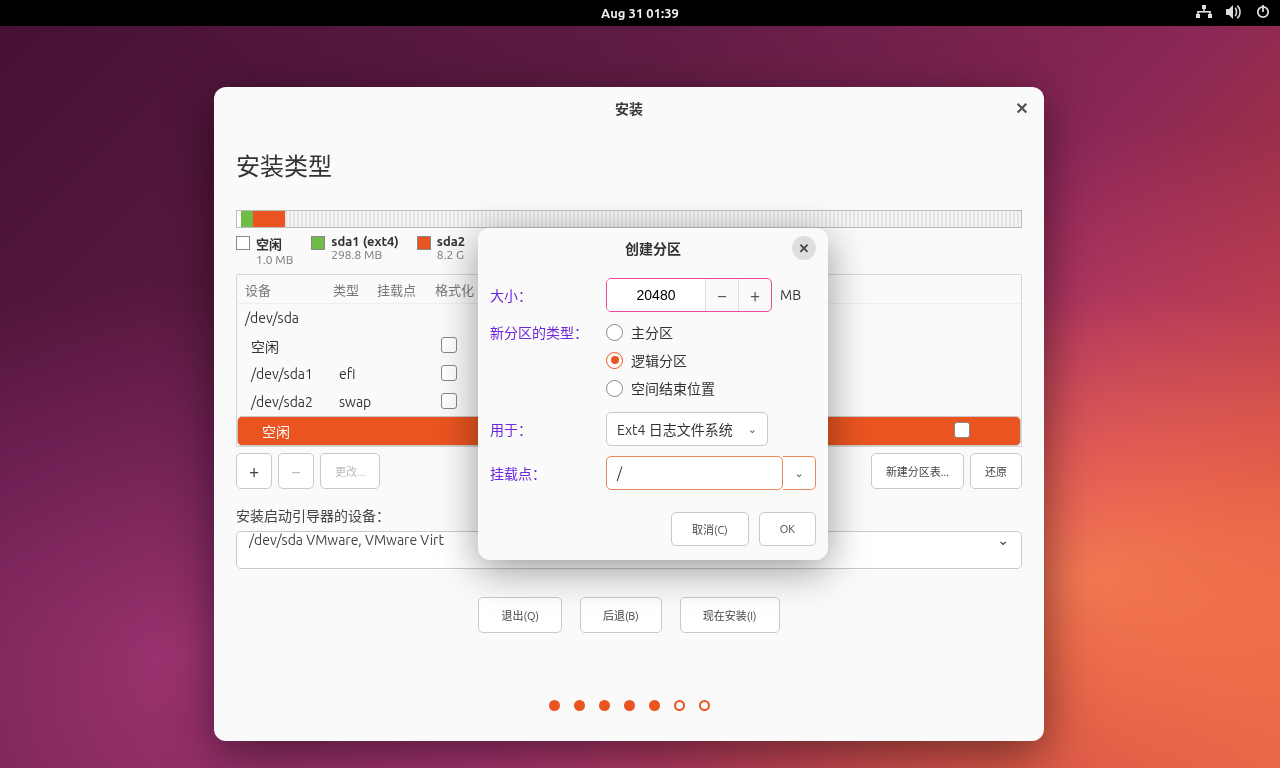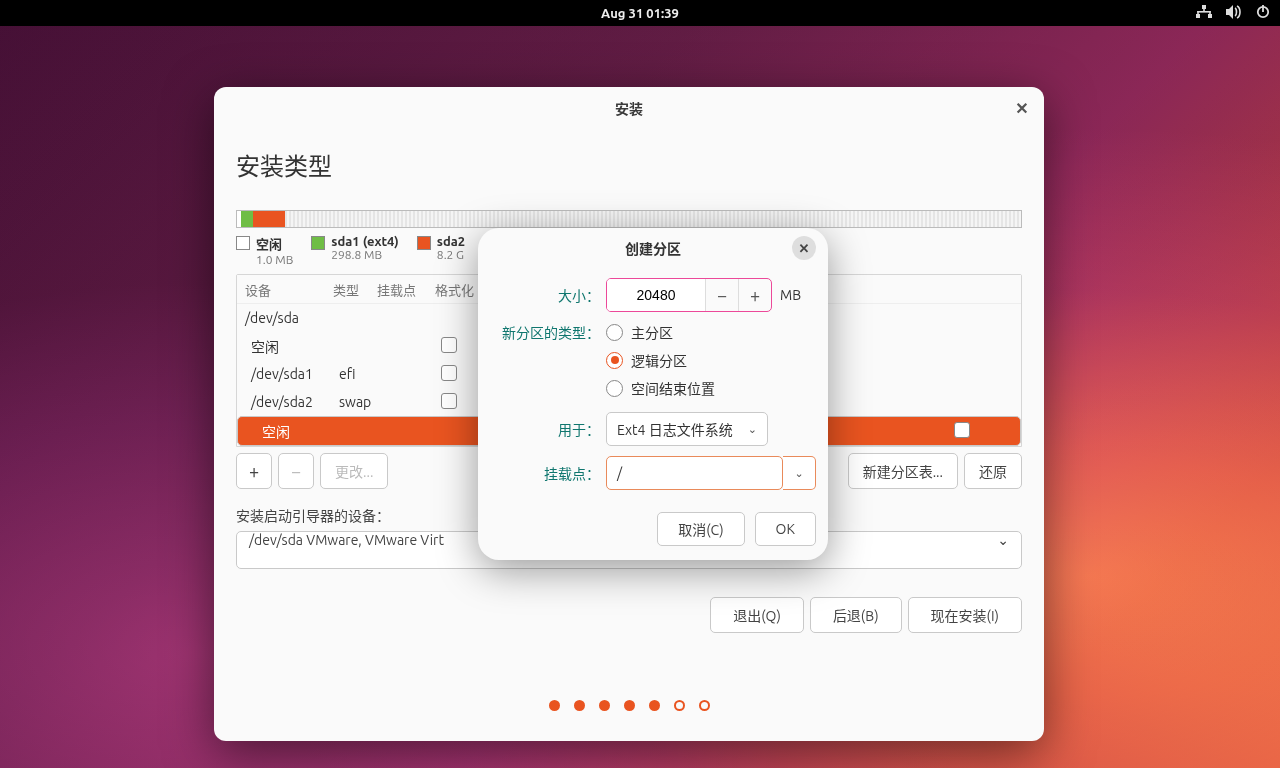--- a/index.html
+++ b/index.html
@@ -30,37 +30,37 @@
 .ptable .hdr{display:flex;background:#fafafa;color:#777;font-size:13px;height:28px;align-items:center;border-bottom:1px solid #eee}
 .ptable .row{display:flex;height:28px;align-items:center;font-size:14px}
 .ptable .row.sel{background:#e95420;color:#fff}
 .col-dev{width:88px;padding-left:8px}
 .col-type{width:44px}
 .col-mnt{width:56px}
 .col-fmt{width:56px;padding-left:2px}
 .cbox{width:14px;height:14px;border:1px solid #888;border-radius:3px;background:#fff;display:inline-block}
 .row.sel .cbox{background:#fff}
 .toolbar{display:flex;gap:6px;margin-top:6px}
-.btn{height:34px;padding:0 14px;background:#fff;border:1px solid #c9c9c9;border-radius:5px;display:flex;align-items:center;justify-content:center;color:#444;font-size:14px;cursor:pointer}
+.btn{height:34px;padding:0 14px;background:#fff;border:1px solid #c9c9c9;border-radius:5px;display:flex;align-items:center;justify-content:center;color:#444;font-size:11px;cursor:pointer}
 .btn.disabled{color:#bbb}
 .btn.sq{width:34px;padding:0;font-size:18px}
 .toolbar .spacer{flex:1}
 .boot-label{margin-top:16px;font-size:14px;color:#444}
 .boot-select{margin-top:6px;height:36px;border:1px solid #c9c9c9;border-radius:5px;background:#fff;display:flex;align-items:flex-start;padding:0 12px;justify-content:space-between;color:#444}
-.footer{display:flex;justify-content:flex-end;gap:6px;margin-top:28px}
+.footer{display:flex;justify-content:center;gap:18px;margin-top:28px}
 .footer .btn{padding:0 22px}
 .dots{position:absolute;left:0;right:0;bottom:30px;display:flex;justify-content:center;gap:14px}
 .dot{width:11px;height:11px;border-radius:50%;background:#e95420}
 .dot.hollow{background:transparent;box-shadow:0 0 0 2px #e95420 inset}
 
-.modal{position:absolute;left:478px;top:228px;width:326px;background:#fafafa;border-radius:21px;box-shadow:0 10px 40px rgba(0,0,0,.4);padding:0 12px 14px 12px}
+.modal{position:absolute;left:478px;top:228px;width:326px;background:#fafafa;border-radius:12px;box-shadow:0 10px 40px rgba(0,0,0,.4);padding:0 12px 14px 12px}
 .modal-title{height:40px;position:relative;display:flex;align-items:center;justify-content:center;font-weight:600}
 .modal-close{position:absolute;right:0;top:8px;width:24px;height:24px;border-radius:50%;background:#dedede;display:flex;align-items:center;justify-content:center;font-size:13px;color:#444;cursor:pointer}
 .frow{display:flex;align-items:center;margin-top:10px}
-.flabel{width:110px;text-align:right;padding-right:6px;color:#0f766e}
+.flabel{width:110px;text-align:left;padding-right:6px;color:#6d28d9}
 .spin{display:flex;align-items:center;border:1px solid #ec4899;border-radius:5px;height:32px;overflow:hidden}
 .spin input{width:94px;border:none;text-align:center;font-size:14px;height:30px;outline:none}
 .spin .sbtn{width:32px;height:32px;display:flex;align-items:center;justify-content:center;border-left:1px solid #ddd;cursor:pointer;font-size:18px;color:#555}
 .unit{margin-left:8px;color:#333}
 .radio{width:15px;height:15px;border-radius:50%;border:1px solid #888;margin-right:8px;display:inline-flex;align-items:center;justify-content:center;background:#fff}
 .radio.on{border-color:#e95420}
 .radio.on::after{content:"";width:8px;height:8px;border-radius:50%;background:#e95420}
 .rad-row{display:flex;align-items:center;margin-top:8px;margin-left:116px}
 .sel{height:32px;border:1px solid #c9c9c9;border-radius:5px;display:flex;align-items:center;padding:0 10px;background:#fff;justify-content:space-between;min-width:140px}
 .sel.accent{border-color:#e98a5a}

